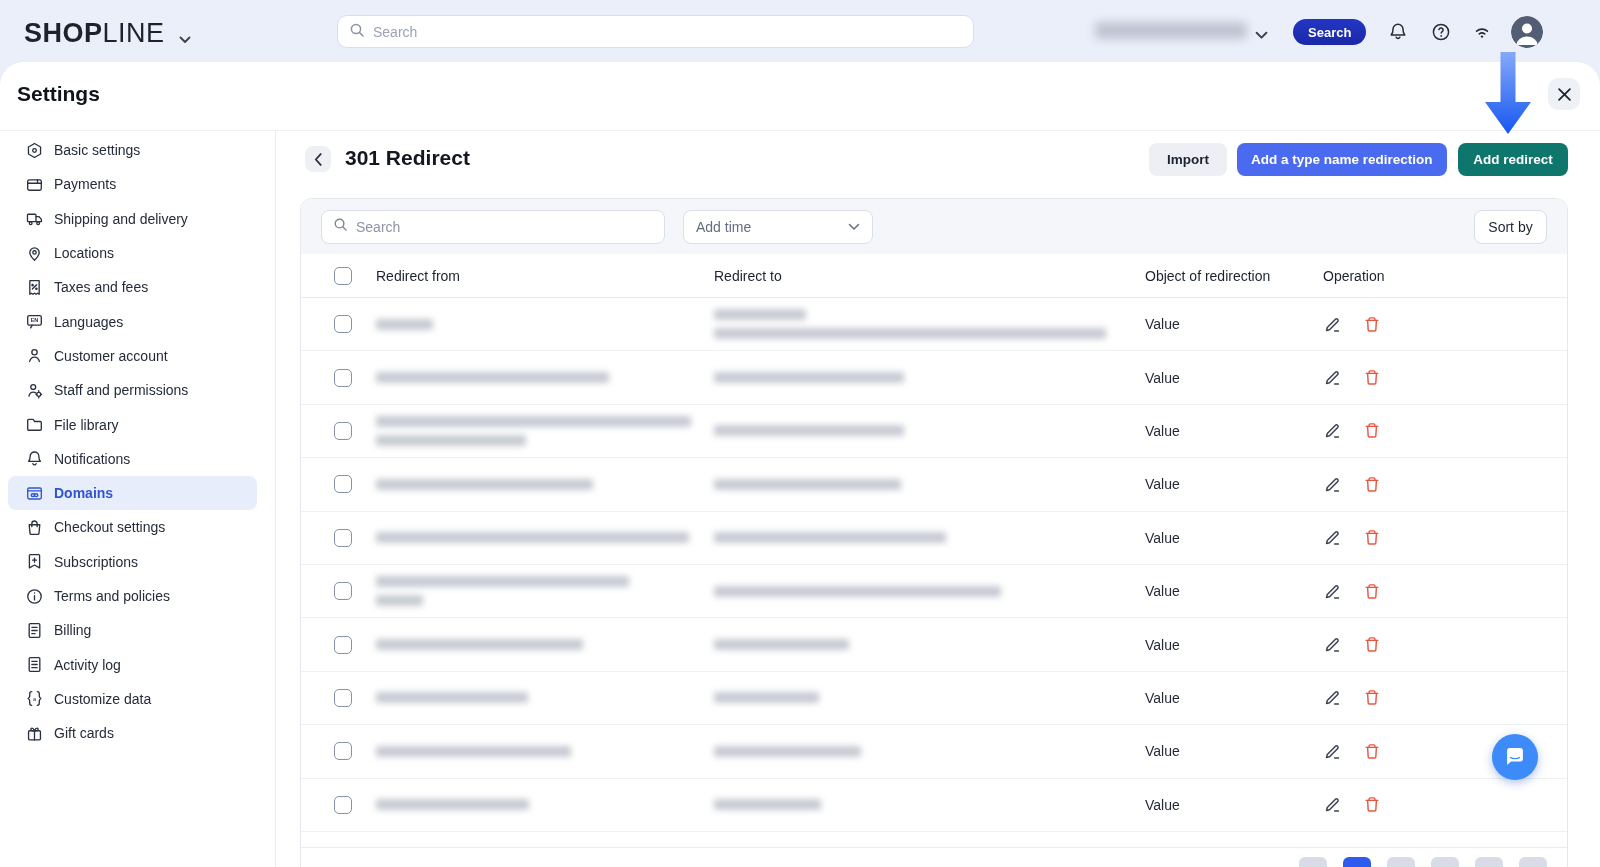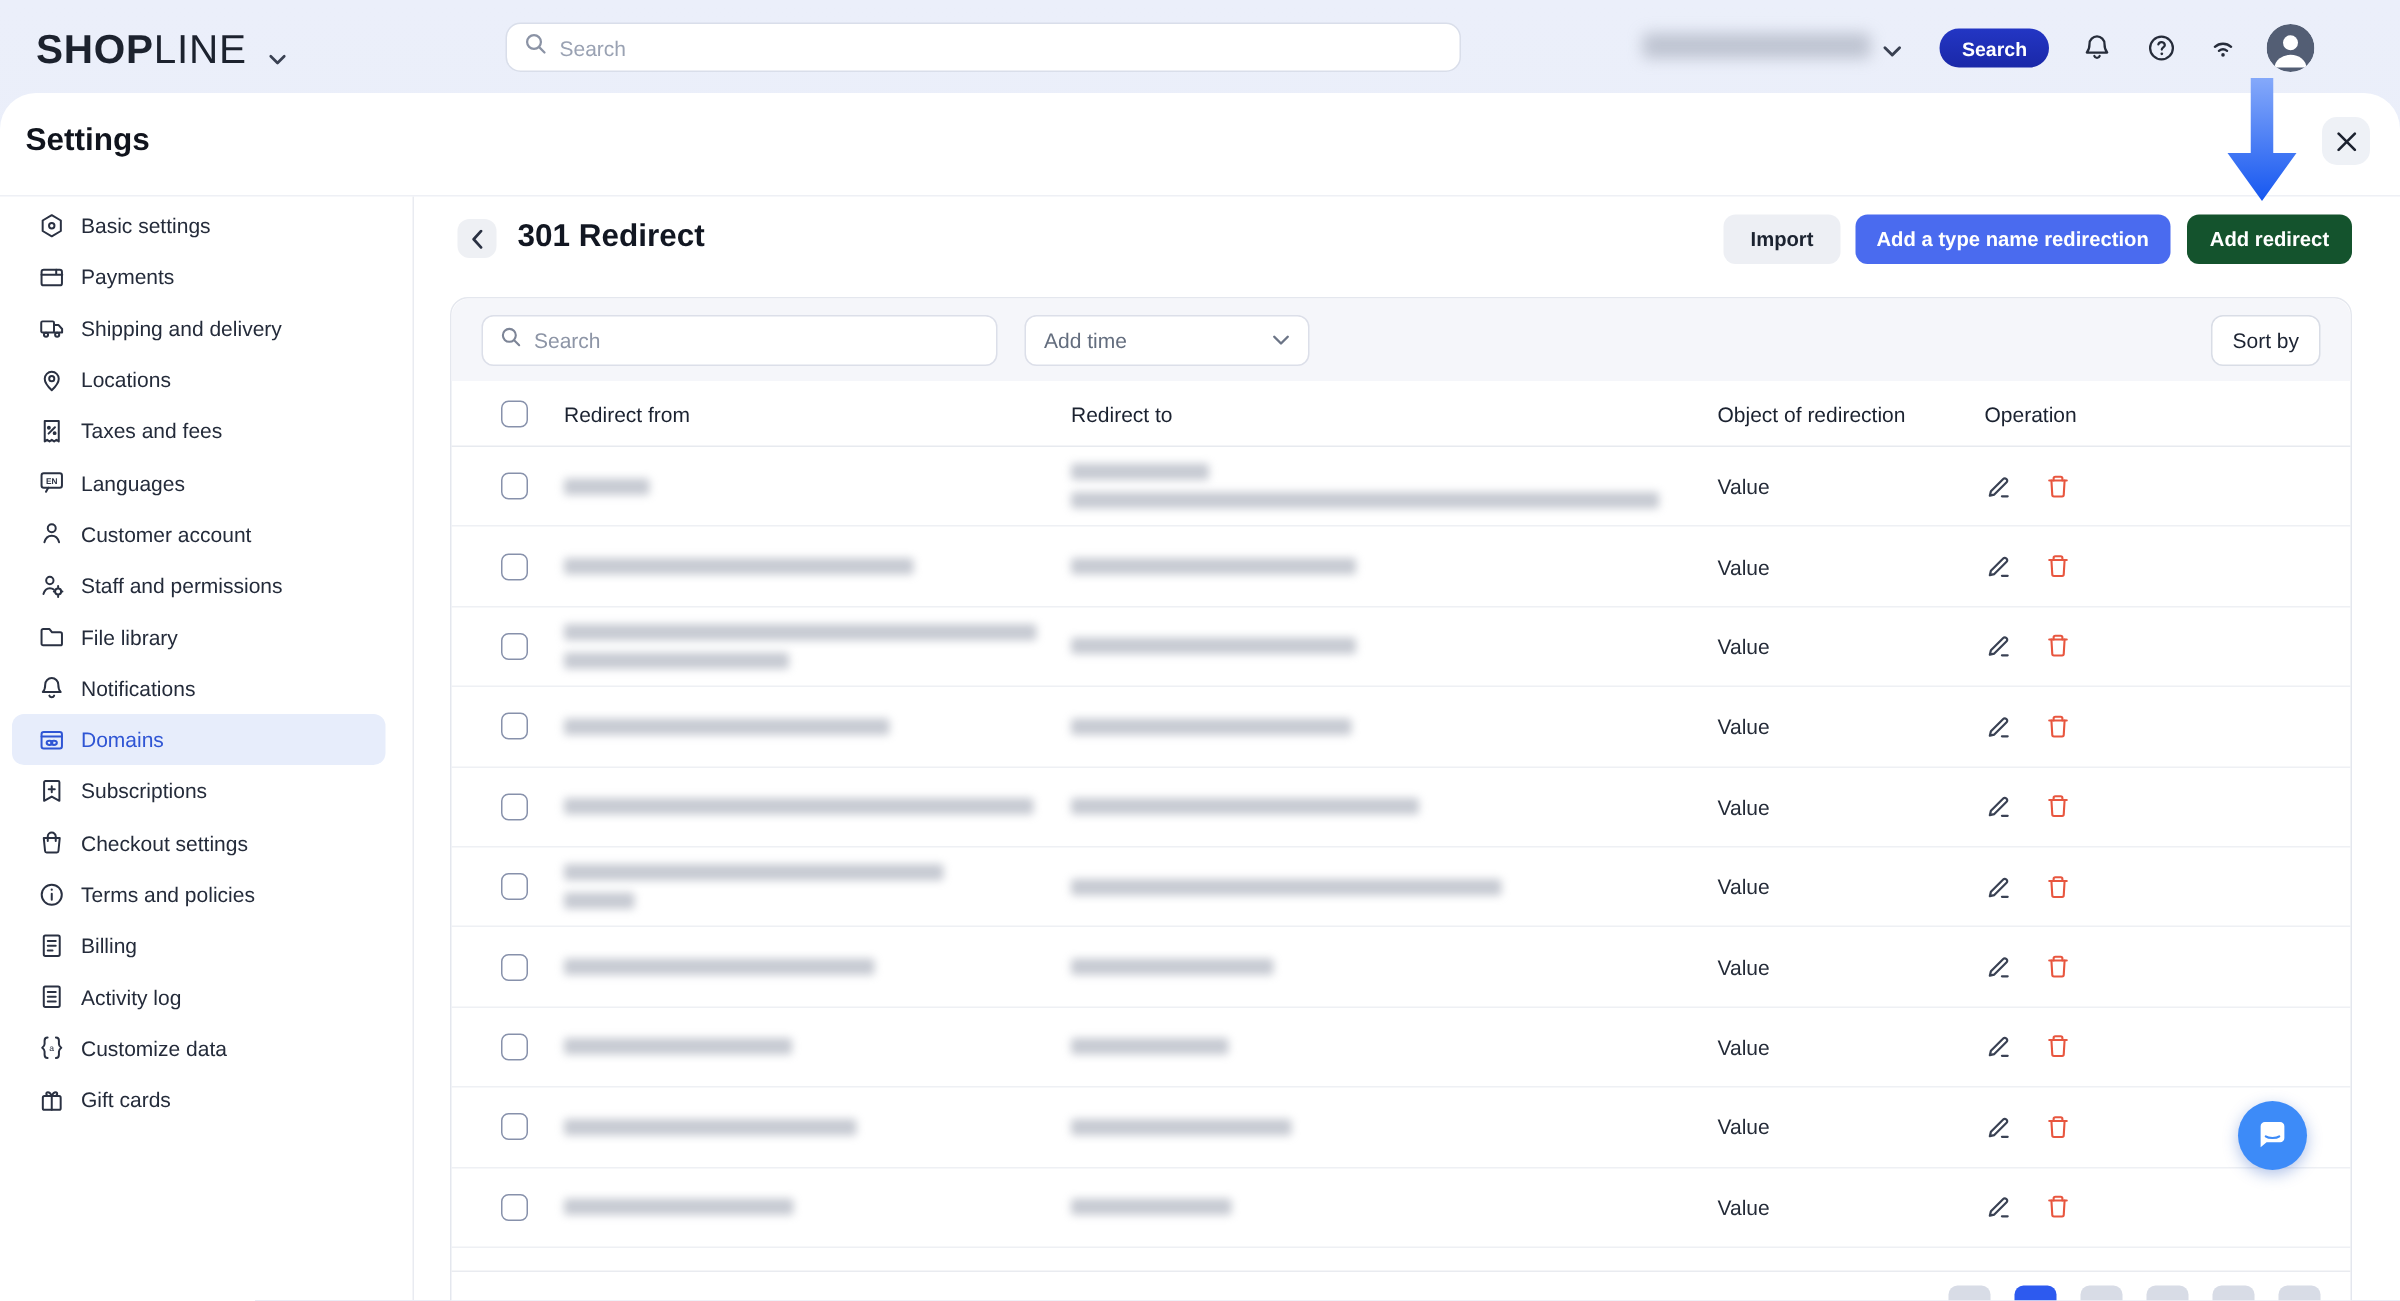--- a/index.html
+++ b/index.html
@@ -44,33 +44,33 @@
     background:#eef1f6; display:flex; align-items:center; justify-content:center; color:#1c222f; cursor:pointer;
   }
   
   .sidebar { position:absolute; top:69px; left:0; bottom:0; width:276px; border-right:1px solid #e9ebf1; padding-top:2px; }
   .side-item {
     display:flex; align-items:center; gap:11px; height:34.3px;
     margin:0 18px 0 8px; padding-left:18px; border-radius:8px;
     font-size:14px; color:#242b3a; cursor:pointer; white-space:nowrap;
   }
   .side-item .ic { width:17px; height:17px; color:#2a3142; display:flex; align-items:center; }
-  .side-item.active { background:#e7edfb; color:#2f55d4; font-weight:400; }
+  .side-item.active { background:#e7edfb; color:#2f55d4; font-weight:700; }
   .side-item.active .ic { color:#2f55d4; }
   
   .back-btn {
     position:absolute; left:305px; top:84px; width:26px; height:26px; border-radius:8px;
     background:#eef0f4; display:flex; align-items:center; justify-content:center; color:#2a3142; cursor:pointer;
   }
   .page-title { position:absolute; left:345px; top:84px; font-size:21px; font-weight:700; color:#121722; }
   .btn { height:33px; border:none; border-radius:8px; font-family:inherit; font-size:13.5px; font-weight:700; cursor:pointer;
          display:inline-flex; align-items:center; justify-content:center; }
   .btn-import { position:absolute; left:1149px; top:81px; padding:0 18px; background:#edeff4; color:#1c2330; }
   .btn-addtype { position:absolute; left:1237px; top:81px; padding:0 14px; background:#4a6bef; color:#fff; }
-  .btn-addredirect { position:absolute; left:1458px; top:81px; width:110px; background:#14532d; color:#fff; }
+  .btn-addredirect { position:absolute; left:1458px; top:81px; width:110px; background:#0f766e; color:#fff; }
   
   .card {
     position:absolute; left:300px; top:136px; width:1268px; height:690px;
     background:#fff; border:1px solid #e4e7ee; border-radius:12px 12px 0 0;
   }
   .card-toolbar {
     height:55px; background:#f5f6fa; border-radius:12px 12px 0 0;
     display:flex; align-items:center; padding:0 20px; gap:18px;
   }
   .c-search {
@@ -287,34 +287,34 @@
               <path d="M1.6 5.6h12.8"></path>
               <ellipse cx="6.6" cy="9.6" rx="1.8" ry="1.35"></ellipse>
               <ellipse cx="9.4" cy="9.6" rx="1.8" ry="1.35"></ellipse>
             </svg>
           </span>
           <span>Domains</span>
         </div>
         <div class="side-item">
           <span class="ic">
             <svg width="17" height="17" viewBox="0 0 16 16" fill="none" stroke="currentColor" stroke-width="1.25" stroke-linecap="round" stroke-linejoin="round">
+              <path d="M3 5.4h10l-.8 8.1a1 1 0 0 1-1 .9H4.8a1 1 0 0 1-1-.9z"></path>
+              <path d="M5.5 7.2V4.4a2.5 2.5 0 0 1 5 0v2.8"></path>
+            </svg>
+          </span>
+          <span>Checkout settings</span>
+        </div>
+        <div class="side-item">
+          <span class="ic">
+            <svg width="17" height="17" viewBox="0 0 16 16" fill="none" stroke="currentColor" stroke-width="1.25" stroke-linecap="round" stroke-linejoin="round">
               <path d="M4 1.6h8a.8.8 0 0 1 .8.8V14L8 11.3 3.2 14V2.4a.8.8 0 0 1 .8-.8z"></path>
               <path d="M8 4.8v3.8M6.1 6.7h3.8"></path>
             </svg>
           </span>
           <span>Subscriptions</span>
-        </div>
-        <div class="side-item">
-          <span class="ic">
-            <svg width="17" height="17" viewBox="0 0 16 16" fill="none" stroke="currentColor" stroke-width="1.25" stroke-linecap="round" stroke-linejoin="round">
-              <path d="M3 5.4h10l-.8 8.1a1 1 0 0 1-1 .9H4.8a1 1 0 0 1-1-.9z"></path>
-              <path d="M5.5 7.2V4.4a2.5 2.5 0 0 1 5 0v2.8"></path>
-            </svg>
-          </span>
-          <span>Checkout settings</span>
         </div>
         <div class="side-item">
           <span class="ic">
             <svg width="17" height="17" viewBox="0 0 16 16" fill="none" stroke="currentColor" stroke-width="1.25" stroke-linecap="round" stroke-linejoin="round">
               <circle cx="8" cy="8" r="6.3"></circle>
               <path d="M8 7.3v3.9"></path>
               <circle cx="8" cy="4.8" r=".7" fill="currentColor" stroke="none"></circle>
             </svg>
           </span>
           <span>Terms and policies</span>

